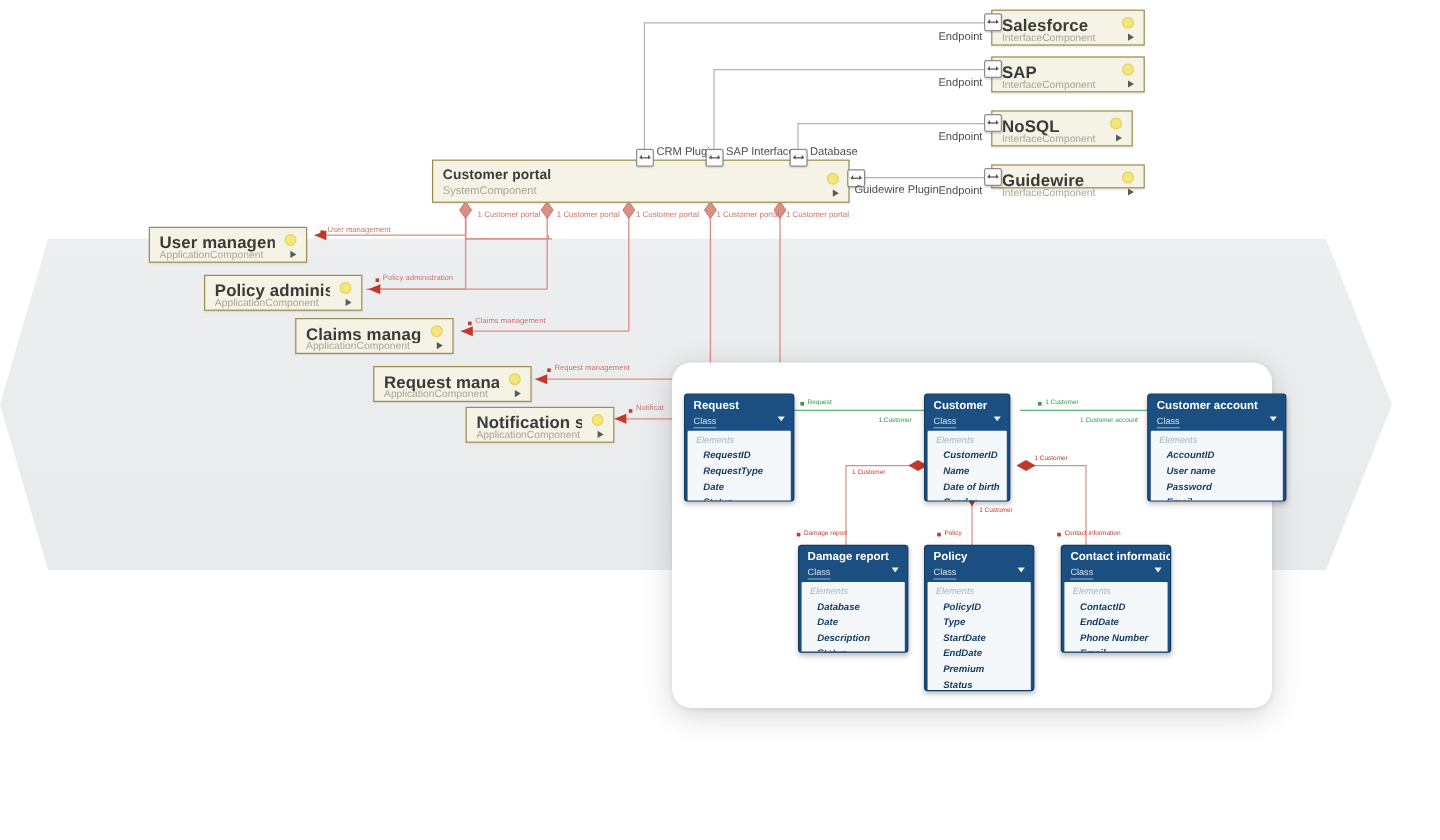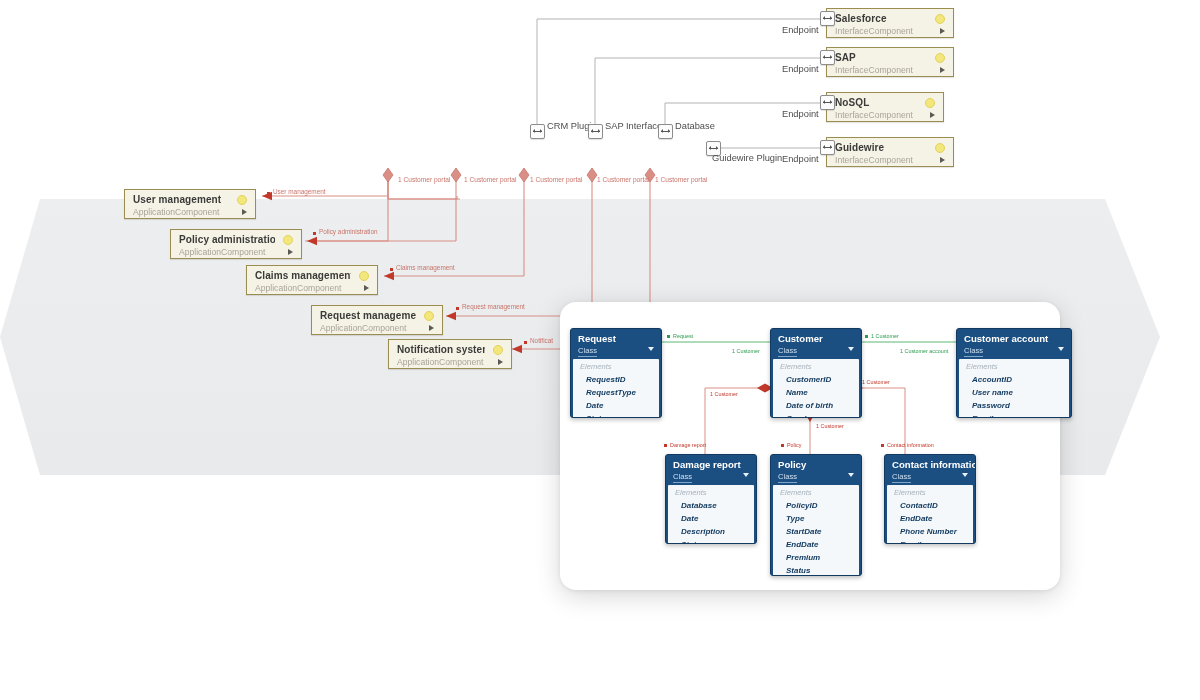--- a/index.html
+++ b/index.html
@@ -16,21 +16,21 @@
   
   .archi{
     position:absolute;
     background:#f5f2e6;
     border:1.6px solid #9b8c4f;
     box-sizing:border-box;
     box-shadow:0 1px 1px rgba(0,0,0,.10);
   }
   .archi .t{
     position:absolute;left:8px;top:4px;right:26px;
-    font-size:10px;font-weight:bold;color:#3a3a38;
+    font-size:14px;font-weight:bold;color:#3a3a38;
     letter-spacing:.1px;white-space:nowrap;overflow:hidden;
   }
   .archi .s{
     position:absolute;left:8px;top:17px;right:26px;
     font-size:8.6px;color:#a9a49a;white-space:nowrap;overflow:hidden;
   }
   .archi .dot{
     position:absolute;right:8px;top:5px;width:8px;height:8px;border-radius:50%;
     background:#f3e67a;border:1px solid #e2d25f;
   }
@@ -170,20 +170,26 @@
 
     <g fill="#d98f86" stroke="#c9756b" stroke-width=".8">
       <path d="M 388,168 l 5,7 l -5,7 l -5,-7 z"></path>
       <path d="M 456,168 l 5,7 l -5,7 l -5,-7 z"></path>
       <path d="M 524,168 l 5,7 l -5,7 l -5,-7 z"></path>
       <path d="M 592,168 l 5,7 l -5,7 l -5,-7 z"></path>
       <path d="M 650,168 l 5,7 l -5,7 l -5,-7 z"></path>
     </g>
   </svg>
 
+  <div class="archi big" style="left:360px;top:133px;width:348px;height:36px;">
+    <div class="t">Customer portal</div>
+    <div class="s">SystemComponent</div>
+    <div class="dot"></div>
+    <div class="tri"></div>
+  </div>
 
   <div class="port" style="left:530px;top:124px;">
       <i></i>
     </div>
   <div class="plabel" style="left:547px;top:121px;">CRM Plugin</div>
 
   <div class="port" style="left:588px;top:124px;">
       <i></i>
     </div>
   <div class="plabel" style="left:605px;top:121px;">SAP Interface</div>
@@ -224,21 +230,21 @@
     <div class="t">NoSQL</div>
     <div class="s">InterfaceComponent</div>
     <div class="dot"></div>
     <div class="tri"></div>
   </div>
   <div class="port" style="left:820px;top:95px;">
       <i></i>
     </div>
   <div class="plabel" style="left:782px;top:109px;">Endpoint</div>
 
-  <div class="archi" style="left:826px;top:137px;width:128px;height:30px;">
+  <div class="archi" style="left:826px;top:137px;width:128px;height:20px;">
     <div class="t">Guidewire</div>
     <div class="s">InterfaceComponent</div>
     <div class="dot"></div>
     <div class="tri"></div>
   </div>
   <div class="port" style="left:820px;top:140px;">
       <i></i>
     </div>
   <div class="plabel" style="left:782px;top:154px;">Endpoint</div>
 
@@ -343,21 +349,21 @@
       </div>
       <div class="cb">
         <div class="el">Elements</div>
         <div class="at">RequestID</div>
         <div class="at">RequestType</div>
         <div class="at">Date</div>
         <div class="at">Status</div>
       </div>
     </div>
 
-    <div class="cls" style="left:210px;top:26px;width:92px;height:90px;">
+    <div class="cls" style="left:210px;top:26px;width:72px;height:90px;">
       <div class="ch">
         <div class="cn">Customer</div>
         <div class="cs">Class</div>
         <div class="cv"></div>
       </div>
       <div class="cb">
         <div class="el">Elements</div>
         <div class="at">CustomerID</div>
         <div class="at">Name</div>
         <div class="at">Date of birth</div>

